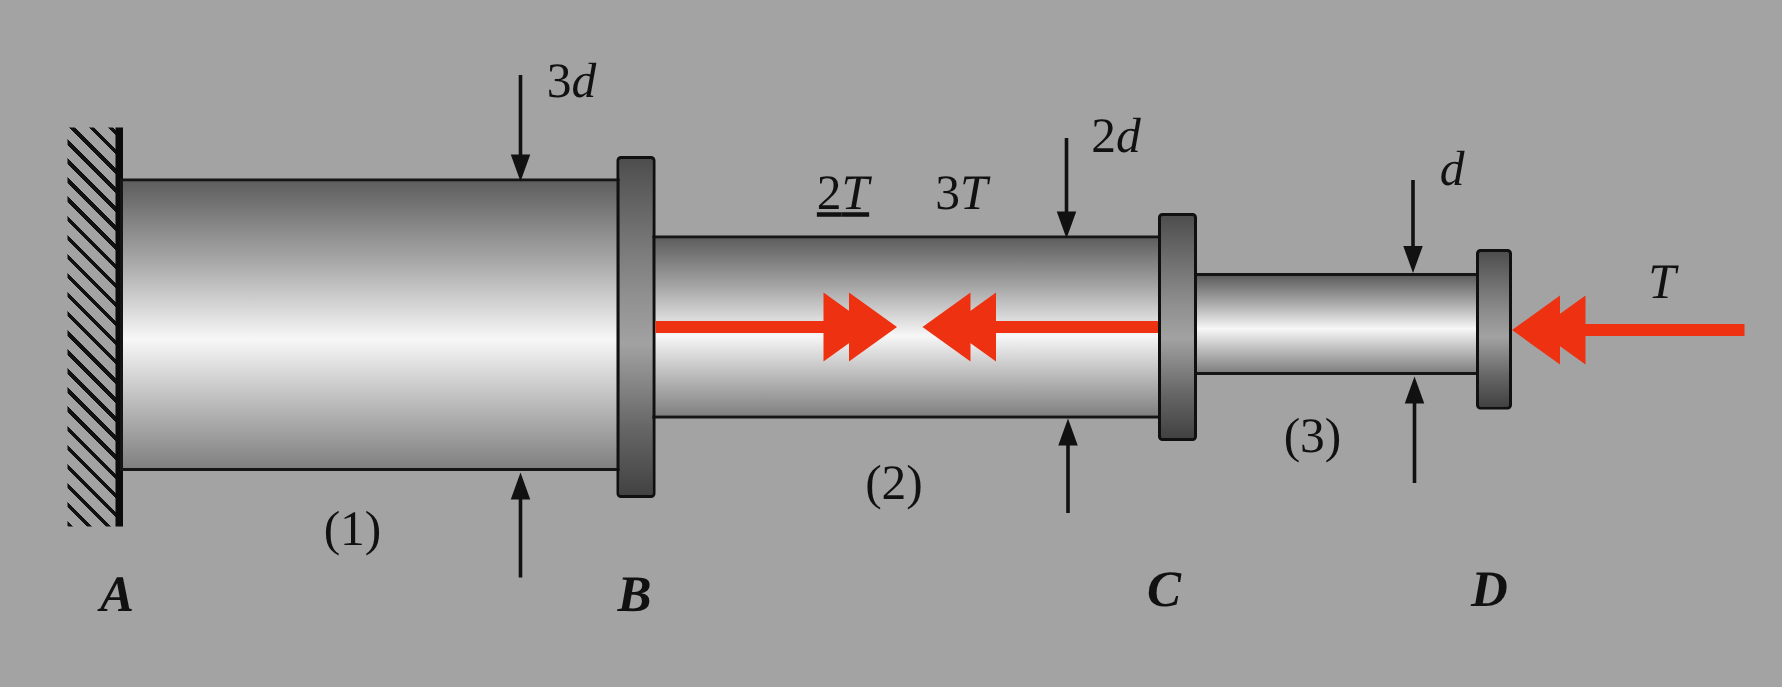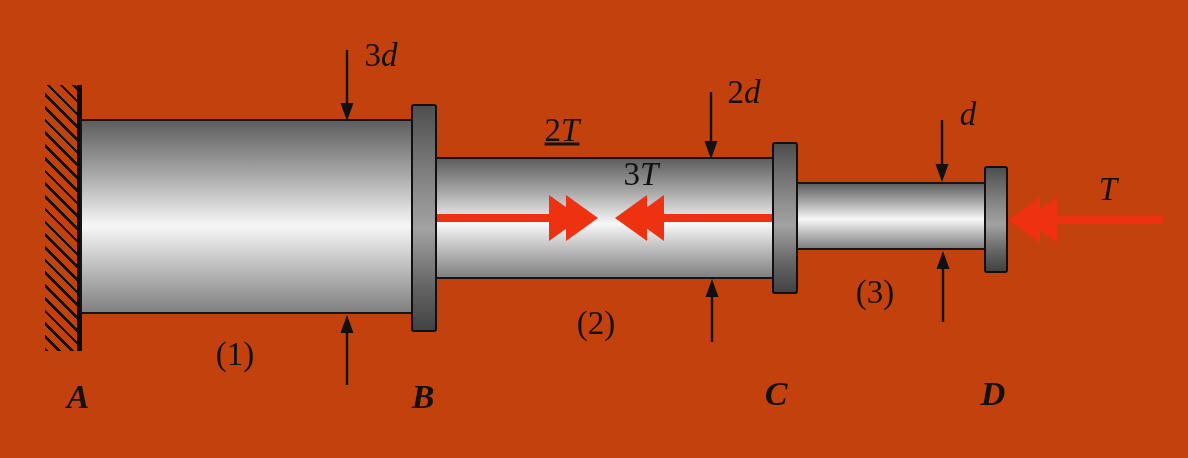--- a/index.html
+++ b/index.html
@@ -1,17 +1,17 @@
 <!DOCTYPE html>
 <html><head>
 <meta charset="utf-8">
 <style>
   html,body{margin:0;padding:0;background:#ffffff;}
   .stage{
-    position:relative;width:1188px;height:458px;background:#c2410c;overflow:hidden;
+    position:relative;width:1188px;height:458px;background:#a3a3a3;overflow:hidden;
     font-family:"Liberation Serif","DejaVu Serif",serif;color:#111;
   }
   .abs{position:absolute;}
   
   .wall-hatch{
     left:45px;top:85px;width:33px;height:266px;
     background:repeating-linear-gradient(45deg,#111 0 2.6px,rgba(255,255,255,0) 2.6px 9px);
   }
   .wall-bar{left:77px;top:85px;width:5px;height:266px;background:#0b0b0b;}
   
@@ -112,21 +112,21 @@
   <div class="lbl" style="left:744px;top:92px;text-align:center;">
     <span class="num">2</span><span class="var">d</span>
   </div>
   <div class="lbl" style="left:968px;top:114px;">
     <span class="num"></span><span class="var">d</span>
   </div>
 
   <div class="lbl" style="left:562px;top:130px;text-decoration:underline;">
     <span class="num">2</span><span class="var">T</span>
   </div>
-  <div class="lbl" style="left:641px;top:130px;margin-top:44px;">
+  <div class="lbl" style="left:641px;top:130px;">
     <span class="num">3</span><span class="var">T</span>
   </div>
   <div class="lbl" style="left:1108px;top:189px;">
     <span class="num"></span><span class="var">T</span>
   </div>
 
   <div class="lbl" style="left:235px;top:354px;">(1)</div>
   <div class="lbl" style="left:596px;top:323px;">(2)</div>
   <div class="lbl" style="left:875px;top:292px;">(3)</div>
 

